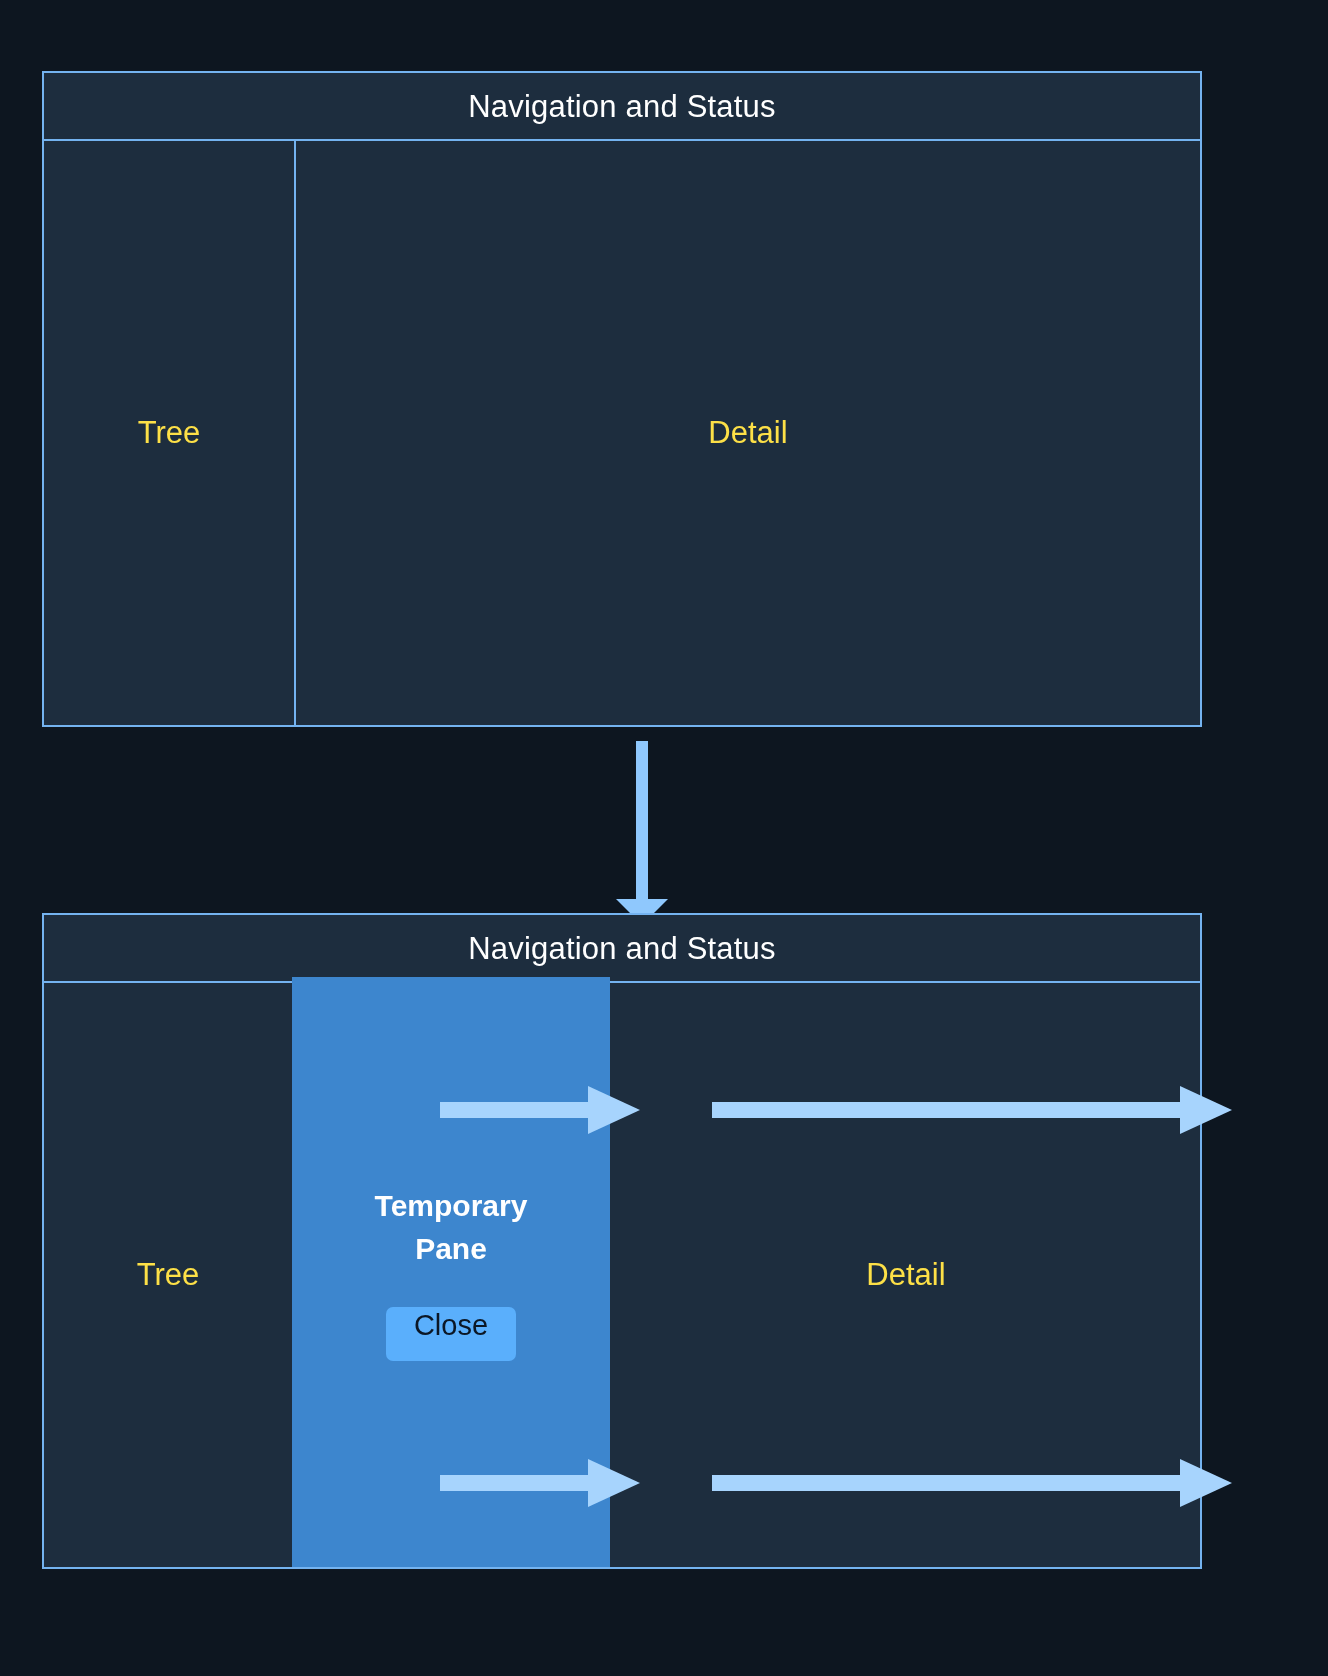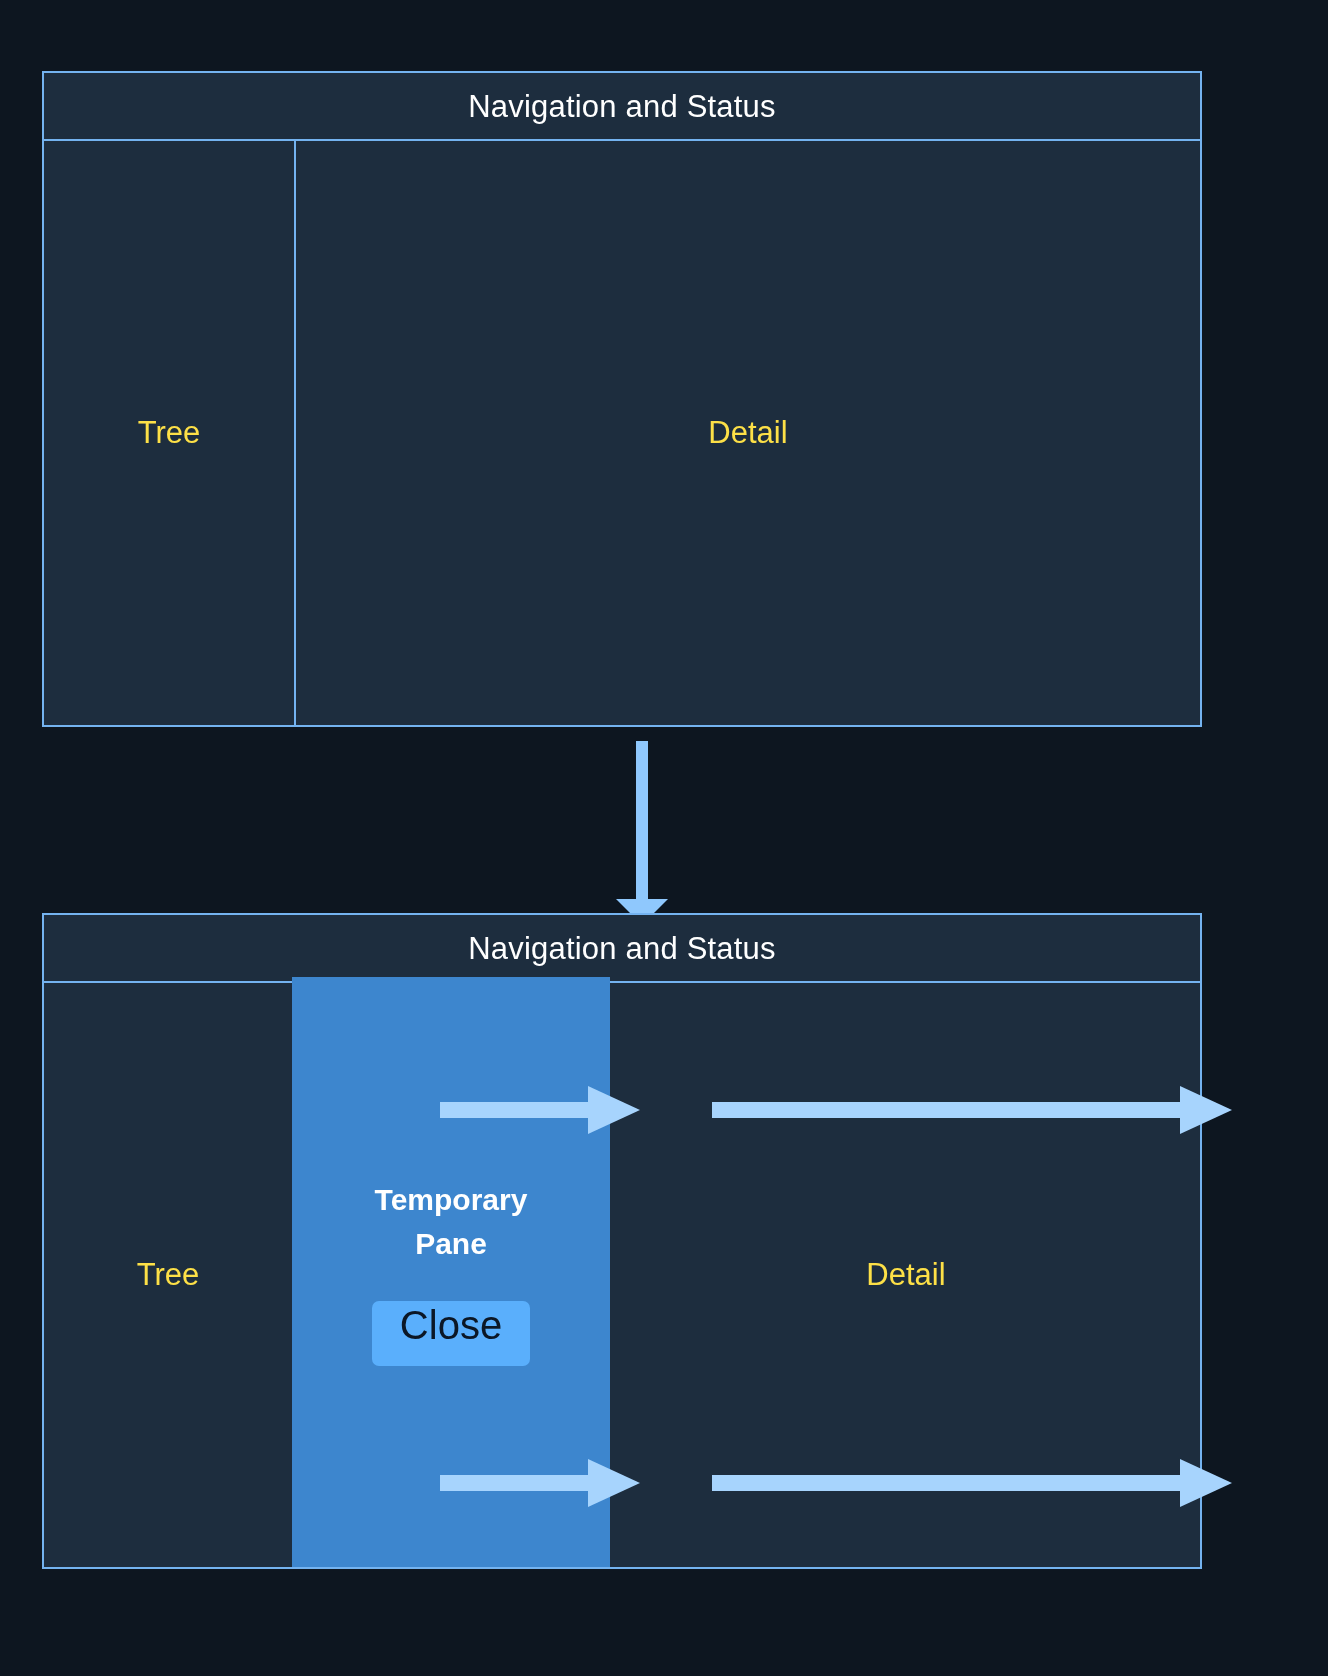--- a/index.html
+++ b/index.html
@@ -155,21 +155,21 @@
     line-height: 1.45;
     max-width: 200px;
     margin: 0 0 36px 0;
   }
   .close-button {
     background: #5aaffc;
     color: #0b1726;
     border: none;
     border-radius: 7px;
     font-family: "Liberation Sans", sans-serif;
-    font-size: 40px;
+    font-size: 29px;
     line-height: 1;
     padding: 4px 28px 21px 28px;
     cursor: pointer;
     text-align: right;
   }
 
   
   .h-arrow {
     position: absolute;
     height: 56px;

